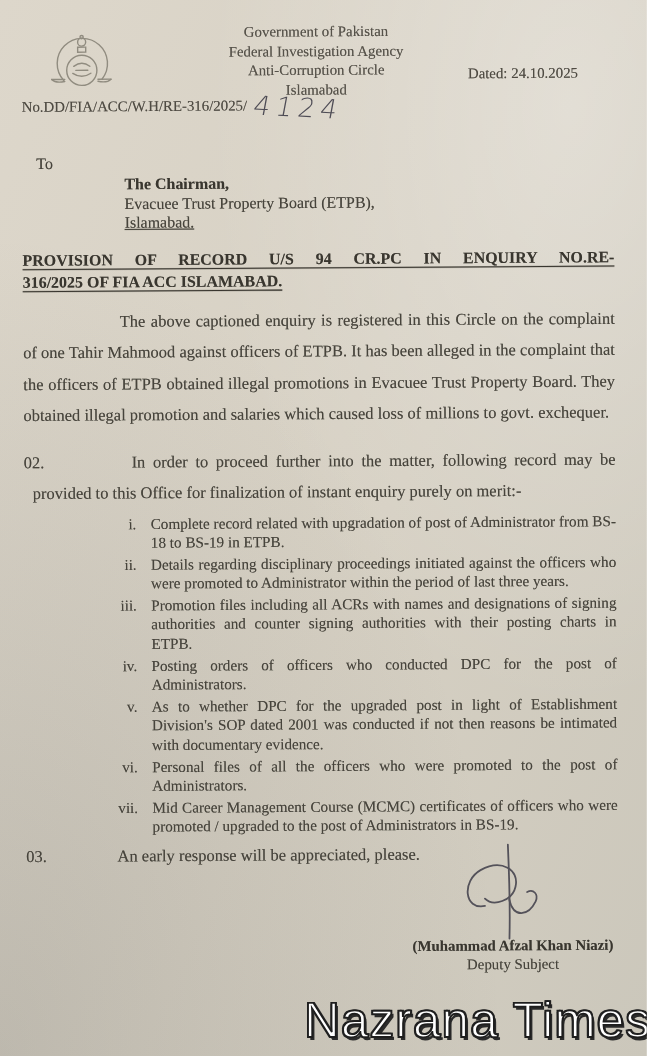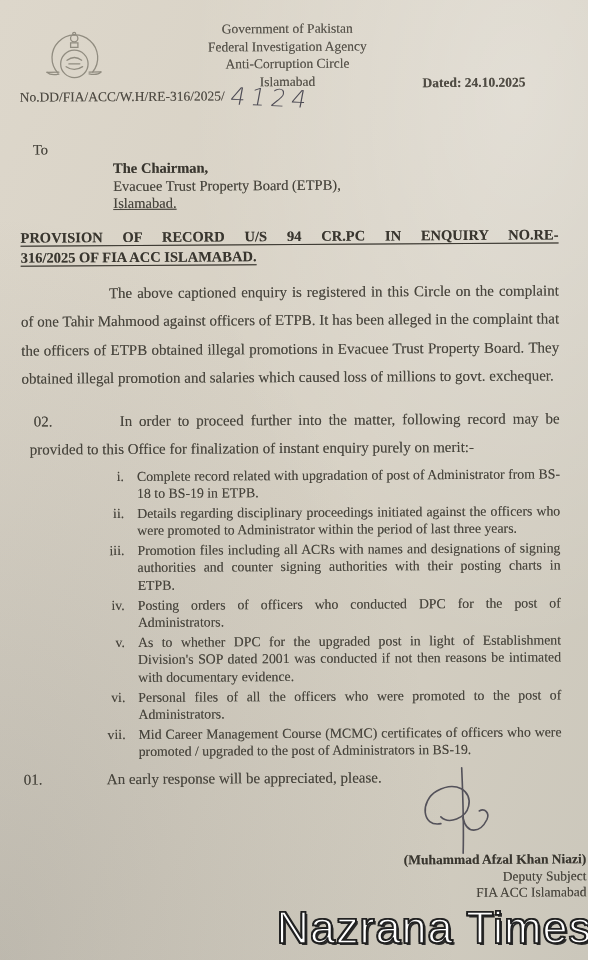--- a/index.html
+++ b/index.html
@@ -20,54 +20,54 @@
     transform:rotate(-0.35deg);
     text-shadow:0 0 .6px rgba(70,67,60,.55);
   }
   
   .hdr{position:relative;height:130px;}
   .crest{position:absolute;left:22px;top:26px;opacity:.8;}
   .org{position:absolute;left:128px;top:20px;width:280px;text-align:center;
        font-size:13.5px;line-height:17.5px;color:#56524a;}
   .fia{position:absolute;right:20px;top:30px;font-size:38px;font-weight:bold;
        letter-spacing:3px;color:#4b473f;}
-  .dated{position:absolute;right:32px;top:76px;font-size:13.5px;color:#4f4b43;font-weight:bold;}
+  .dated{position:absolute;right:32px;top:60px;font-size:13.5px;color:#4f4b43;}
   .refline{position:absolute;left:0px;top:78px;font-size:13.5px;color:#4f4b43;white-space:nowrap;}
   .hand{display:inline-block;font-family:"DejaVu Sans", sans-serif;font-size:24px;
         color:#4e4c55;letter-spacing:5px;transform:rotate(3deg) skewX(-8deg) translateY(6px);
         font-weight:300;text-shadow:none;margin-left:4px;}
   
   .to{margin:10px 0 2px 13px;font-size:14.5px;}
   .addr{margin-left:93px;font-size:14.5px;line-height:17.5px;}
   .addr .b{font-weight:bold;color:#39362f;}
   .addr .u{text-decoration:underline;}
   
   .subj{display:flex;margin-top:16px;font-size:14.5px;}
   .subj-label{width:93px;font-weight:bold;color:#39362f;flex:none;}
   .subj-text{flex:1;font-weight:bold;color:#39362f;}
   .subj-text .l1{text-align:justify;text-align-last:justify;text-decoration:underline;
                  text-underline-offset:3px;}
   .subj-text .l2{text-decoration:underline;text-underline-offset:3px;margin-top:3px;}
   
   .para1{margin-top:13px;font-size:15px;line-height:28.5px;text-align:justify;
          text-indent:88px;}
   .npara{position:relative;margin-top:14px;font-size:15px;line-height:28.5px;}
-  .npara .pnum{position:absolute;left:12px;top:0;}
+  .npara .pnum{position:absolute;left:0;top:0;}
   .npara .ptext{text-indent:90px;text-align:justify;margin-left:8px;}
   .list{margin:4px 0 0 73px;font-size:13.8px;}
   .li{display:flex;margin-bottom:2px;line-height:17.6px;}
   .li .rn{flex:none;width:42px;text-align:right;padding-right:13px;box-sizing:border-box;}
   .li .lt{flex:1;text-align:justify;}
   .p03{position:relative;margin-top:9px;font-size:15px;line-height:18px;}
   .p03 .pnum{position:absolute;left:0;top:0;}
   .p03 .ptext{margin-left:83px;}
   
   .sigzone{position:relative;height:130px;}
   .sig-svg{position:absolute;left:388px;top:-22px;}
-  .sigblock{position:absolute;left:322px;top:66px;width:240px;text-align:right;
+  .sigblock{position:absolute;left:322px;top:66px;width:240px;text-align:center;
             font-size:13.5px;line-height:16.5px;}
   .sigblock .nm{font-weight:bold;color:#39362f;}
   
   .watermark{
     position:absolute;right:-4px;bottom:6px;z-index:5;
     font-family:"Liberation Sans", sans-serif;
     font-size:45px;letter-spacing:1px;color:#ffffff;
     -webkit-text-stroke:1.6px #1e1e1e;
     text-shadow:2px 2px 0 #2a2a2a, -1px -1px 0 #2a2a2a, 1px -1px 0 #2a2a2a, -1px 1px 0 #2a2a2a;
     white-space:nowrap;
@@ -153,37 +153,36 @@
         <span class="rn">vi.</span>
         <span class="lt">Personal files of all the officers who were promoted to the post of Administrators.</span>
       </div>
       <div class="li">
         <span class="rn">vii.</span>
         <span class="lt">Mid Career Management Course (MCMC) certificates of officers who were promoted / upgraded to the post of Administrators in BS-19.</span>
       </div>
     </div>
 
     <div class="p03">
-      <span class="pnum">01.</span>
+      <span class="pnum">03.</span>
       <div class="ptext">An early response will be appreciated, please.</div>
     </div>
 
     <div class="sigzone">
       <span class="sig-svg">
         <svg viewBox="0 0 100 100" width="96" height="96">
           <g stroke="#54525a" fill="none" stroke-width="1.7" stroke-linecap="round">
             <path d="M30,62 C10,66 8,38 26,28 C46,17 63,28 59,44 C56,57 38,63 30,55"></path>
             <path d="M52,4 C53,30 54,62 53,93"></path>
             <path d="M53,56 C57,74 71,72 78,58 C81,51 76,46 70,49"></path>
           </g>
         </svg>
       </span>
       <div class="sigblock">
         <div class="nm">(Muhammad Afzal Khan Niazi)</div>
         <div>Deputy Subject</div>
-        <div>FIA ACC Islamabad</div>
       </div>
     </div>
 
   </div>
 
   <div class="watermark">Nazrana Times</div>
 </div>
 
 </body></html>

